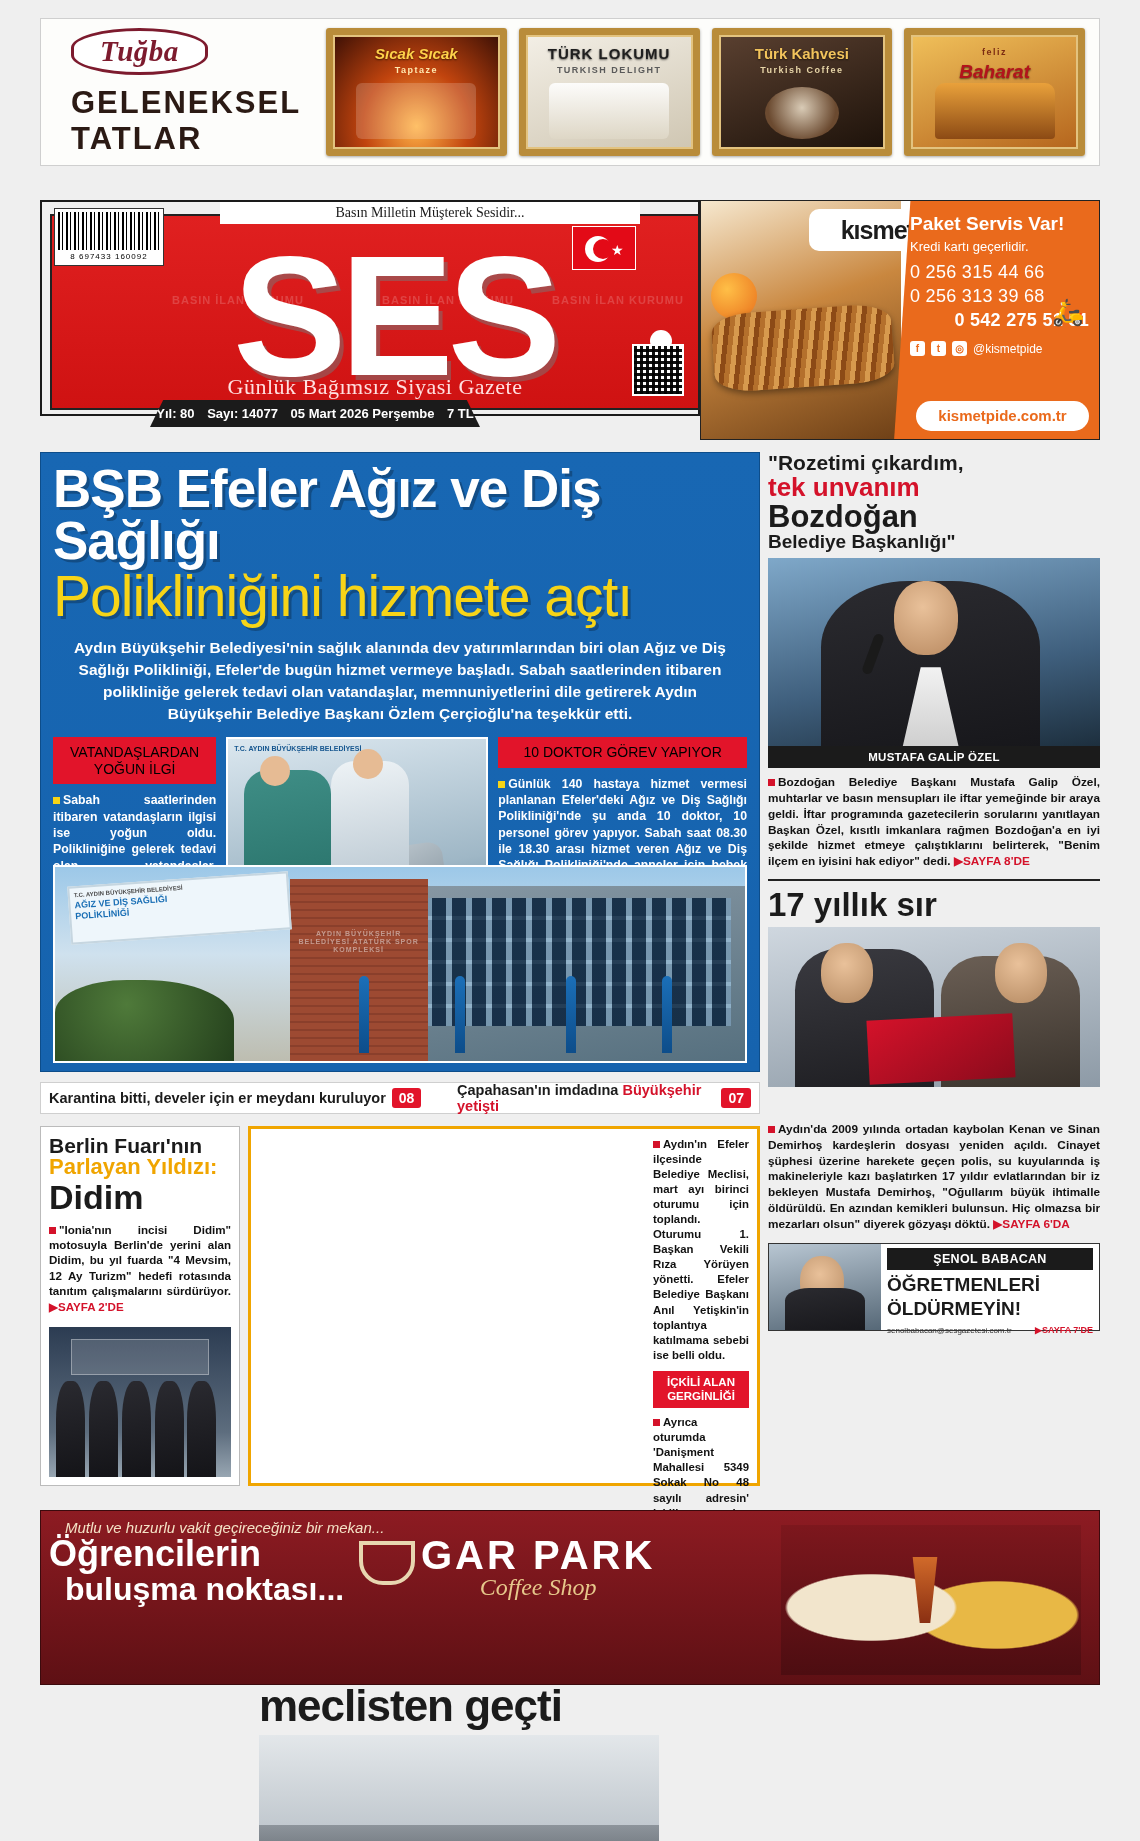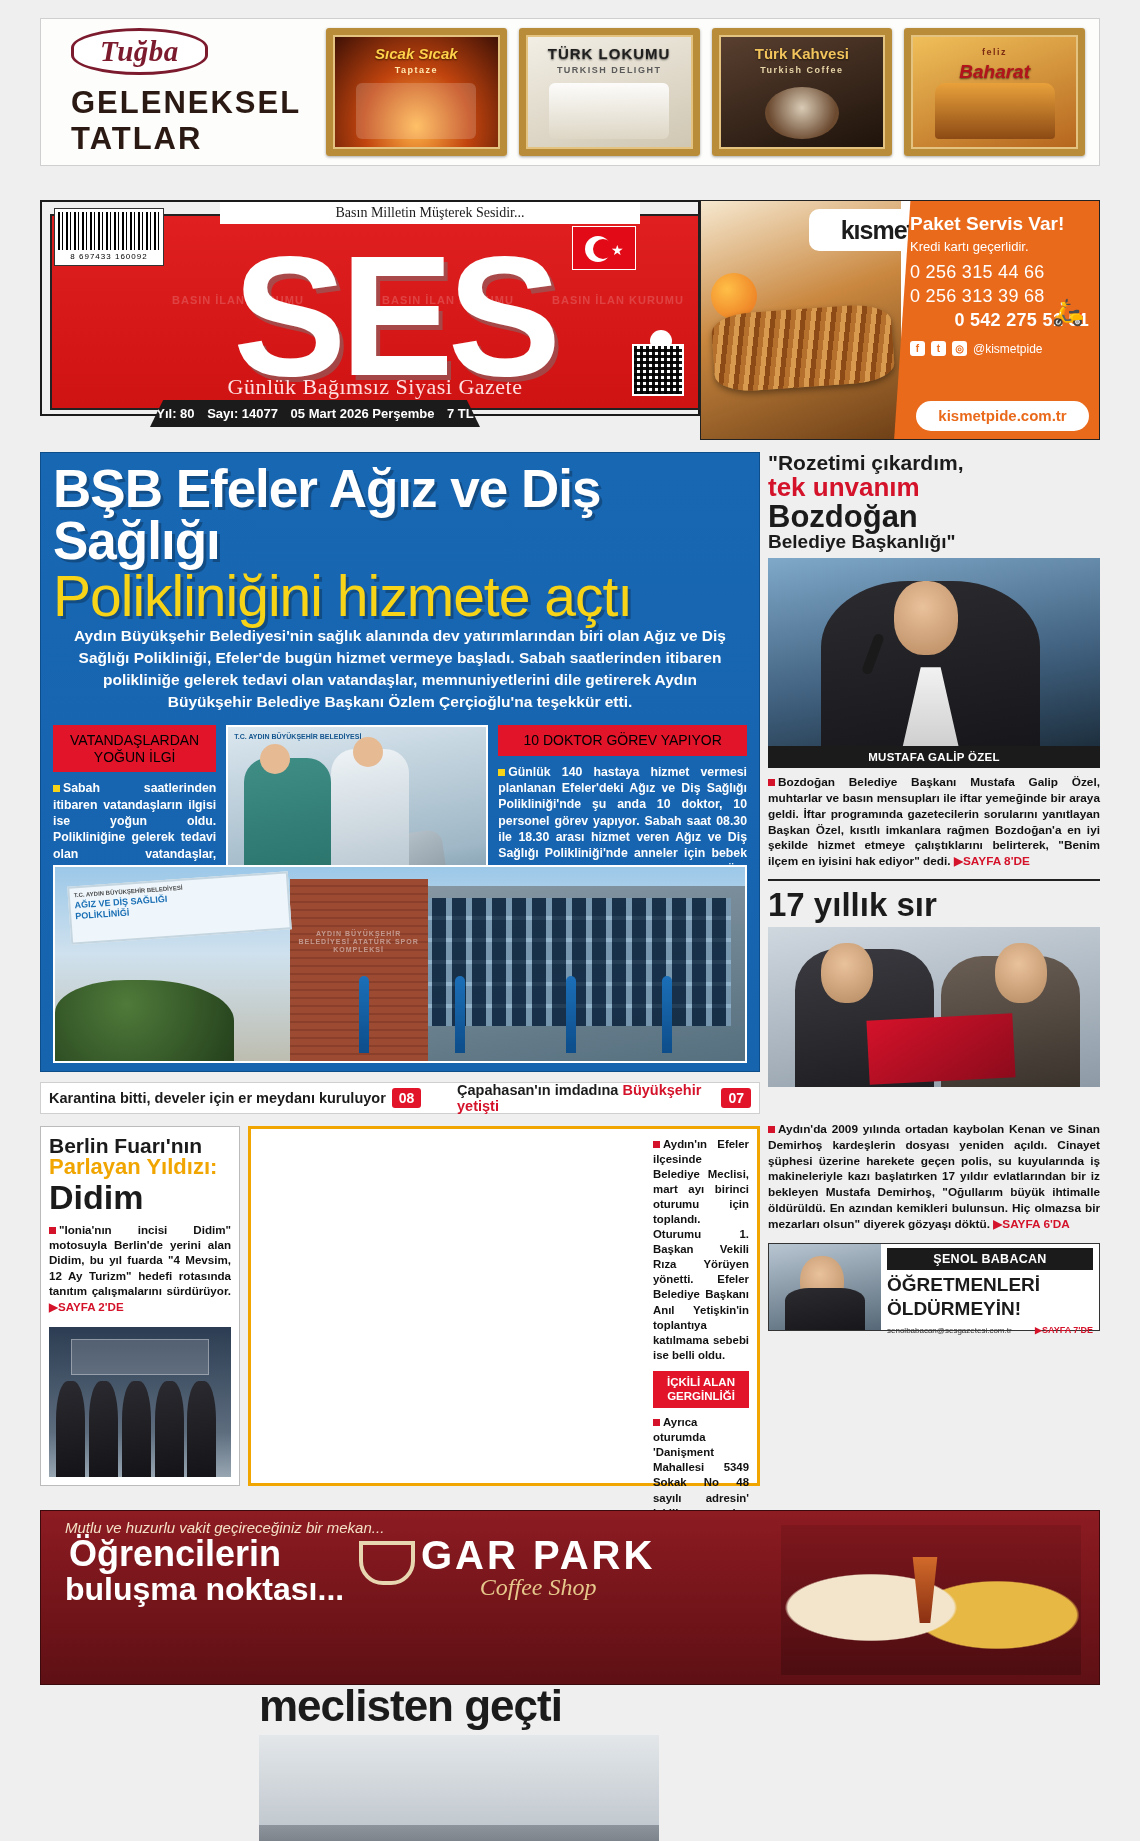--- a/index.html
+++ b/index.html
@@ -182,21 +182,21 @@
   }
   .h1a {
     font-weight: bold; font-size: 53px; color: #fff; line-height: .98;
     letter-spacing: -1px; text-shadow: 3px 3px 0 rgba(0,0,0,.25);
   }
   .h1b {
     font-weight: normal; font-size: 57px; color: #f7d417; line-height: .98;
     letter-spacing: -1px; margin-top: 2px; text-shadow: 3px 3px 0 rgba(0,0,0,.25);
   }
   .spot {
-    color: #fff; font-weight: bold; font-size: 15.5px;
+    margin-top: 12px; color: #fff; font-weight: bold; font-size: 15.5px;
     line-height: 1.42; text-align: center; padding: 0 6px;
   }
   .main-cols { display: flex; gap: 10px; margin-top: 12px; }
   .col-l { width: 172px; }
   .col-mid { width: 262px; }
   .col-r { width: 262px; }
   .redlabel {
     background: #e2142a; color: #000000; font-weight: normal; font-size: 14px;
     text-align: center; padding: 7px 8px; line-height: 1.2;
   }
@@ -429,21 +429,21 @@
   }
   .bb-mail .jmp { color: #d4122a; font-weight: bold; font-size: 9px; }
 
   
   .botad {
     position: absolute; left: 40px; top: 1510px; width: 1060px; height: 175px;
     background: linear-gradient(180deg,#8d1b22 0%, #5e1014 100%);
     border: 1px solid #3c0a0d; overflow: hidden;
   }
   .botad-top { color: #f4e2c6; font-size: 15px; padding: 8px 0 0 24px; font-style: italic; }
-  .botad-h1 { color: #fff; font-weight: bold; font-size: 36px; padding-left: 28px; line-height: 1.02; }
+  .botad-h1 { color: #fff; font-weight: bold; font-size: 36px; padding-left: 8px; line-height: 1.02; }
   .botad-h2 { color: #fff; font-weight: bold; font-size: 32px; padding-left: 24px; line-height: 1.05; }
   .gp-logo { position: absolute; left: 380px; top: 22px; text-align: center; }
   .gp-name { color: #fff; font-weight: bold; font-size: 40px; letter-spacing: 3px; }
   .gp-sub { color: #e6c78b; font-family: "Liberation Serif", serif; font-style: italic; font-size: 24px; margin-top: -4px; }
   .gp-cup {
     position: absolute; left: 318px; top: 30px; width: 56px; height: 44px;
     border: 4px solid #e8d6b0; border-radius: 0 0 24px 24px;
   }
   .gp-food {
     position: absolute; right: 18px; top: 14px; width: 300px; height: 150px;

